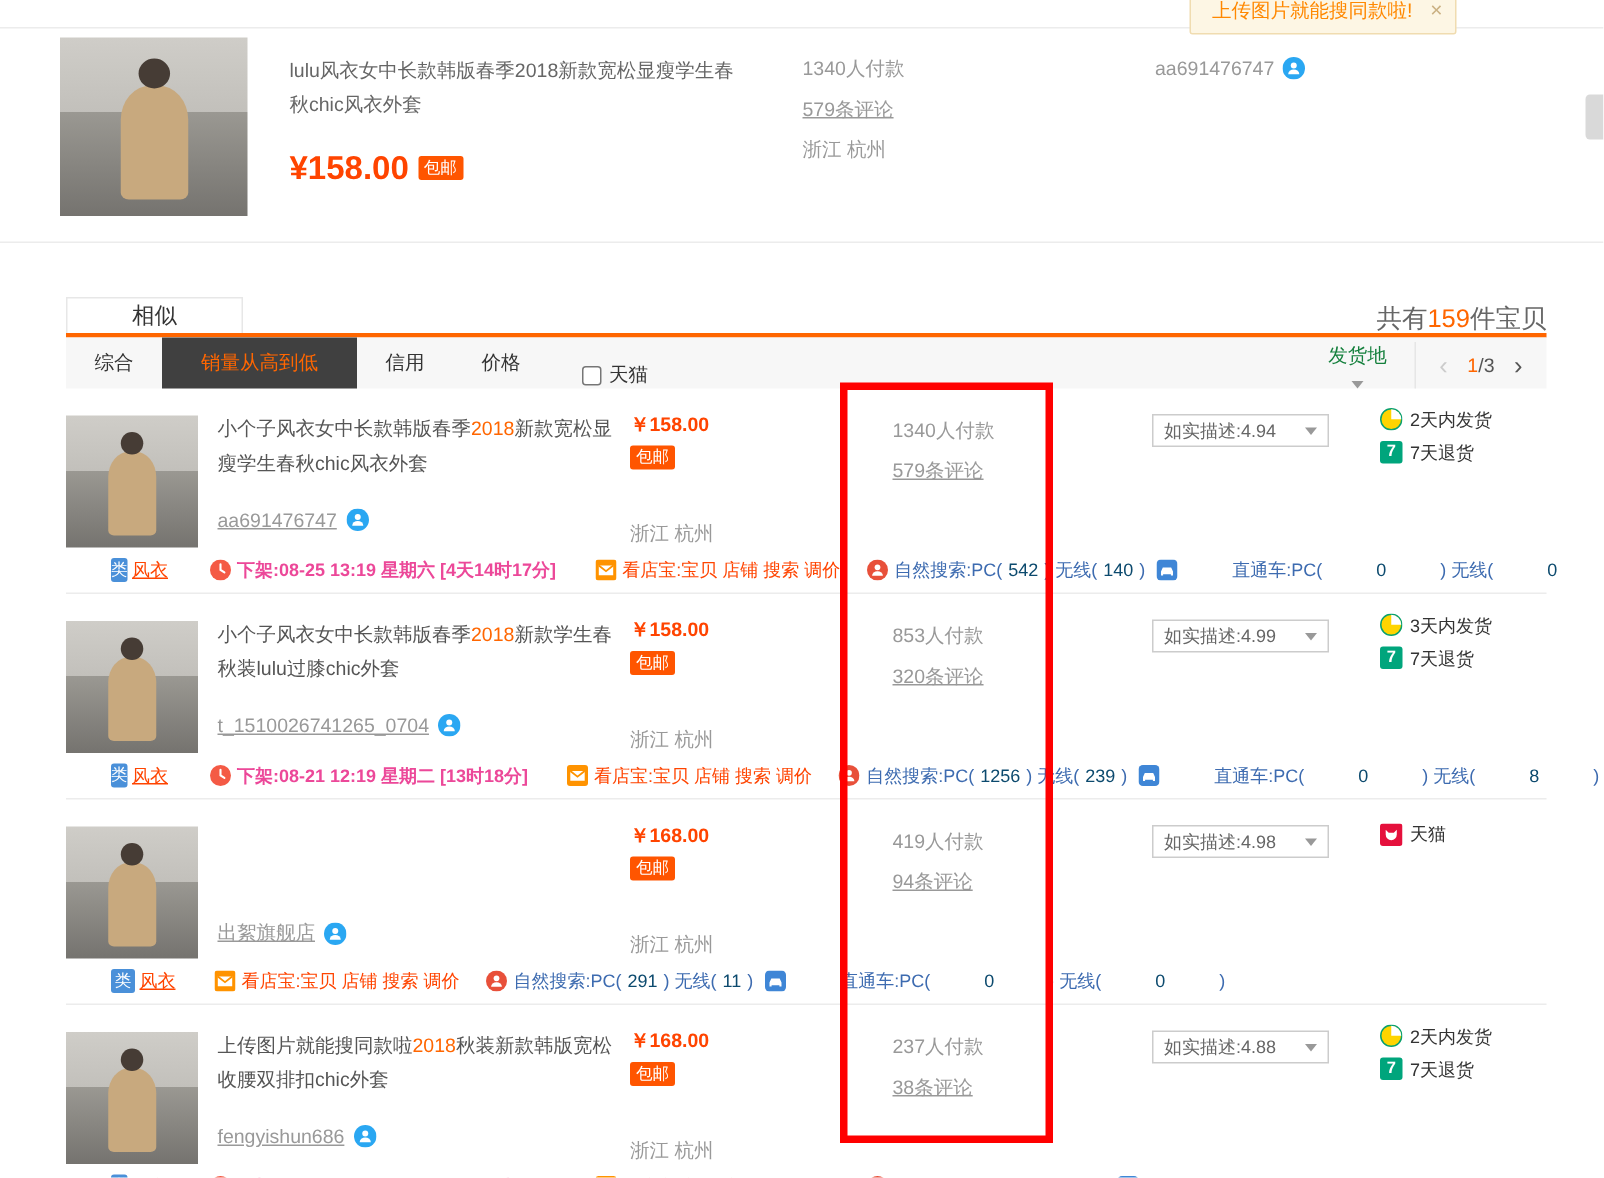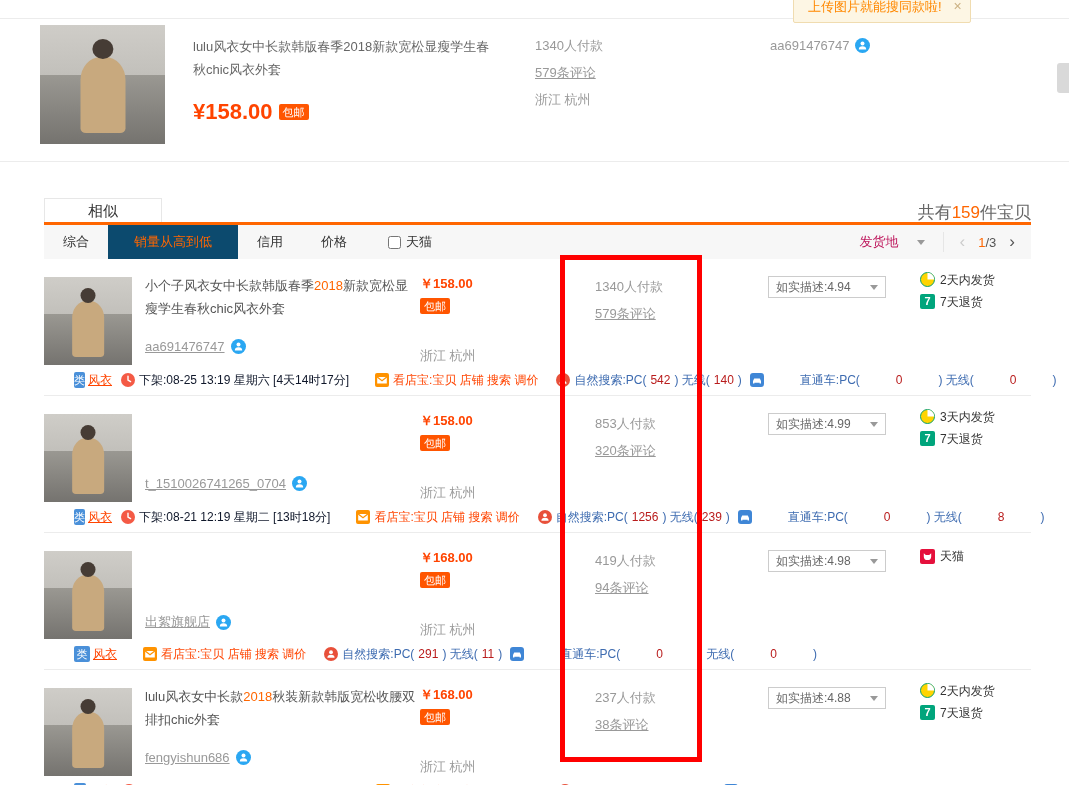--- a/index.html
+++ b/index.html
@@ -39,27 +39,27 @@
            border-radius:3px 0 0 3px;}
   
   #tabbox{position:absolute;left:44px;top:198px;width:116px;height:24px;background:#fff;
           border:1px solid #e7e7e7;border-bottom:none;text-align:center;line-height:24px;
           font-size:15px;color:#333;cursor:pointer;}
   #total{position:absolute;right:38px;top:201px;font-size:17px;color:#666;}
   #total .cnt{color:#ff6600;}
   #orangeline{position:absolute;left:44px;top:222px;width:987px;height:3px;background:#ff6600;}
   
   #filterbar{position:absolute;left:44px;top:225px;width:987px;height:34px;background:#f7f7f7;
-          display:flex;align-items:center;font-size:13px;color:#333;}
+          display:flex;align-items:flex-end;font-size:13px;color:#333;}
   .f-item{line-height:34px;padding:0 19px;cursor:pointer;}
-  .f-item.active{background:#0c4a6e;color:#ff6600;padding:0 26px;}
+  .f-item.active{background:#404040;color:#ff6600;padding:0 26px;}
   .f-check{display:flex;align-items:center;gap:5px;margin-left:22px;cursor:pointer;}
   .f-check input{width:13px;height:13px;margin:0;}
   .f-right{margin-left:auto;display:flex;align-items:stretch;}
-  .f-ship{display:flex;align-items:center;gap:18px;color:#be185d;padding:0 18px;cursor:pointer;}
+  .f-ship{display:flex;align-items:center;gap:8px;color:#15803d;padding:0 18px;cursor:pointer;flex-direction:column;}
   .caret{width:0;height:0;border-left:4px solid transparent;border-right:4px solid transparent;
          border-top:5px solid #999;display:inline-block;}
   .f-pag{display:flex;align-items:center;gap:13px;border-left:1px solid #e6e6e6;padding:0 16px;}
   .pg-prev{color:#ccc;font-size:17px;text-decoration:none;}
   .pg-next{color:#555;font-size:17px;text-decoration:none;}
   .pg-cur{color:#ff6600;}
   .pg-rest{color:#555;}
   
   #list{position:absolute;left:44px;top:259px;width:987px;}
   .row{position:relative;height:136px;border-bottom:1px solid #ececec;}
@@ -84,27 +84,27 @@
          font-size:11px;font-weight:bold;text-align:center;line-height:15px;border-radius:2px;}
   .rtmall{position:absolute;left:876px;top:15px;display:flex;align-items:center;gap:5px;
          font-size:12px;color:#333;}
   
   .rbar{position:absolute;left:0;top:111px;width:987px;height:20px;display:flex;
         align-items:center;font-size:12px;padding-left:30px;box-sizing:border-box;white-space:nowrap;}
   .catb{display:inline-block;width:16px;height:16px;background:#4a90d9;color:#fff;font-size:11px;
         text-align:center;line-height:16px;border-radius:2px;margin-right:3px;}
   .catn{color:#ff4400;}
   .seg{display:inline-flex;align-items:center;gap:4px;}
-  .seg-off{margin-left:9px;color:#0f172a;font-weight:normal;}
+  .seg-off{margin-left:28px;color:#ec4899;font-weight:bold;}
   .seg-kdb{margin-left:26px;}
   .seg-kdb a{color:#ff4400;}
   .seg-ns{margin-left:18px;}
   .seg-ztc{margin-left:8px;gap:36px;}
   .blue{color:#3d6bb0;}
-  .rednum{color:#b91c1c;}
+  .rednum{color:#0c4a6e;}
   
   #annotation{position:absolute;left:560px;top:255px;width:132px;height:497px;
         border:5px solid #ff0000;z-index:50;pointer-events:none;}
   svg{display:block;}
 </style>
 </head>
 <body>
 
 <div id="app">
 
@@ -266,20 +266,21 @@
             <span class="blue">)</span>
       </span>
     </div>
   </div>
 
   <div class="row">
     <div class="thumb">
       <div class="coat"></div>
       <div class="head"></div>
     </div>
+    <a class="rtitle"><span>小个子风衣女中长款韩版春季</span><span class="hl">2018</span><span>新款学生春秋装lulu过膝chic外套</span></a>
     <div class="rseller">
       <a class="slink">t_1510026741265_0704</a>
       <span class="ww">
         <svg width="15" height="15" viewBox="0 0 15 15">
               <circle cx="7.5" cy="7.5" r="7.5" fill="#2aa7f2"></circle>
               <circle cx="7.5" cy="5.6" r="2" fill="#fff"></circle>
               <path d="M3.8 11.5a3.7 3.2 0 0 1 7.4 0z" fill="#fff"></path>
             </svg>
       </span>
     </div>
@@ -443,21 +444,21 @@
             <span class="blue">)</span>
       </span>
     </div>
   </div>
 
   <div class="row">
     <div class="thumb">
       <div class="coat"></div>
       <div class="head"></div>
     </div>
-    <a class="rtitle"><span>lulu风衣女中长款</span><span class="hl">2018</span><span>秋装新款韩版宽松收腰双排扣chic外套</span></a>
+    <a class="rtitle"><span>上传图片就能搜同款啦</span><span class="hl">2018</span><span>秋装新款韩版宽松收腰双排扣chic外套</span></a>
     <div class="rseller">
       <a class="slink">fengyishun686</a>
       <span class="ww">
         <svg width="15" height="15" viewBox="0 0 15 15">
               <circle cx="7.5" cy="7.5" r="7.5" fill="#2aa7f2"></circle>
               <circle cx="7.5" cy="5.6" r="2" fill="#fff"></circle>
               <path d="M3.8 11.5a3.7 3.2 0 0 1 7.4 0z" fill="#fff"></path>
             </svg>
       </span>
     </div>

